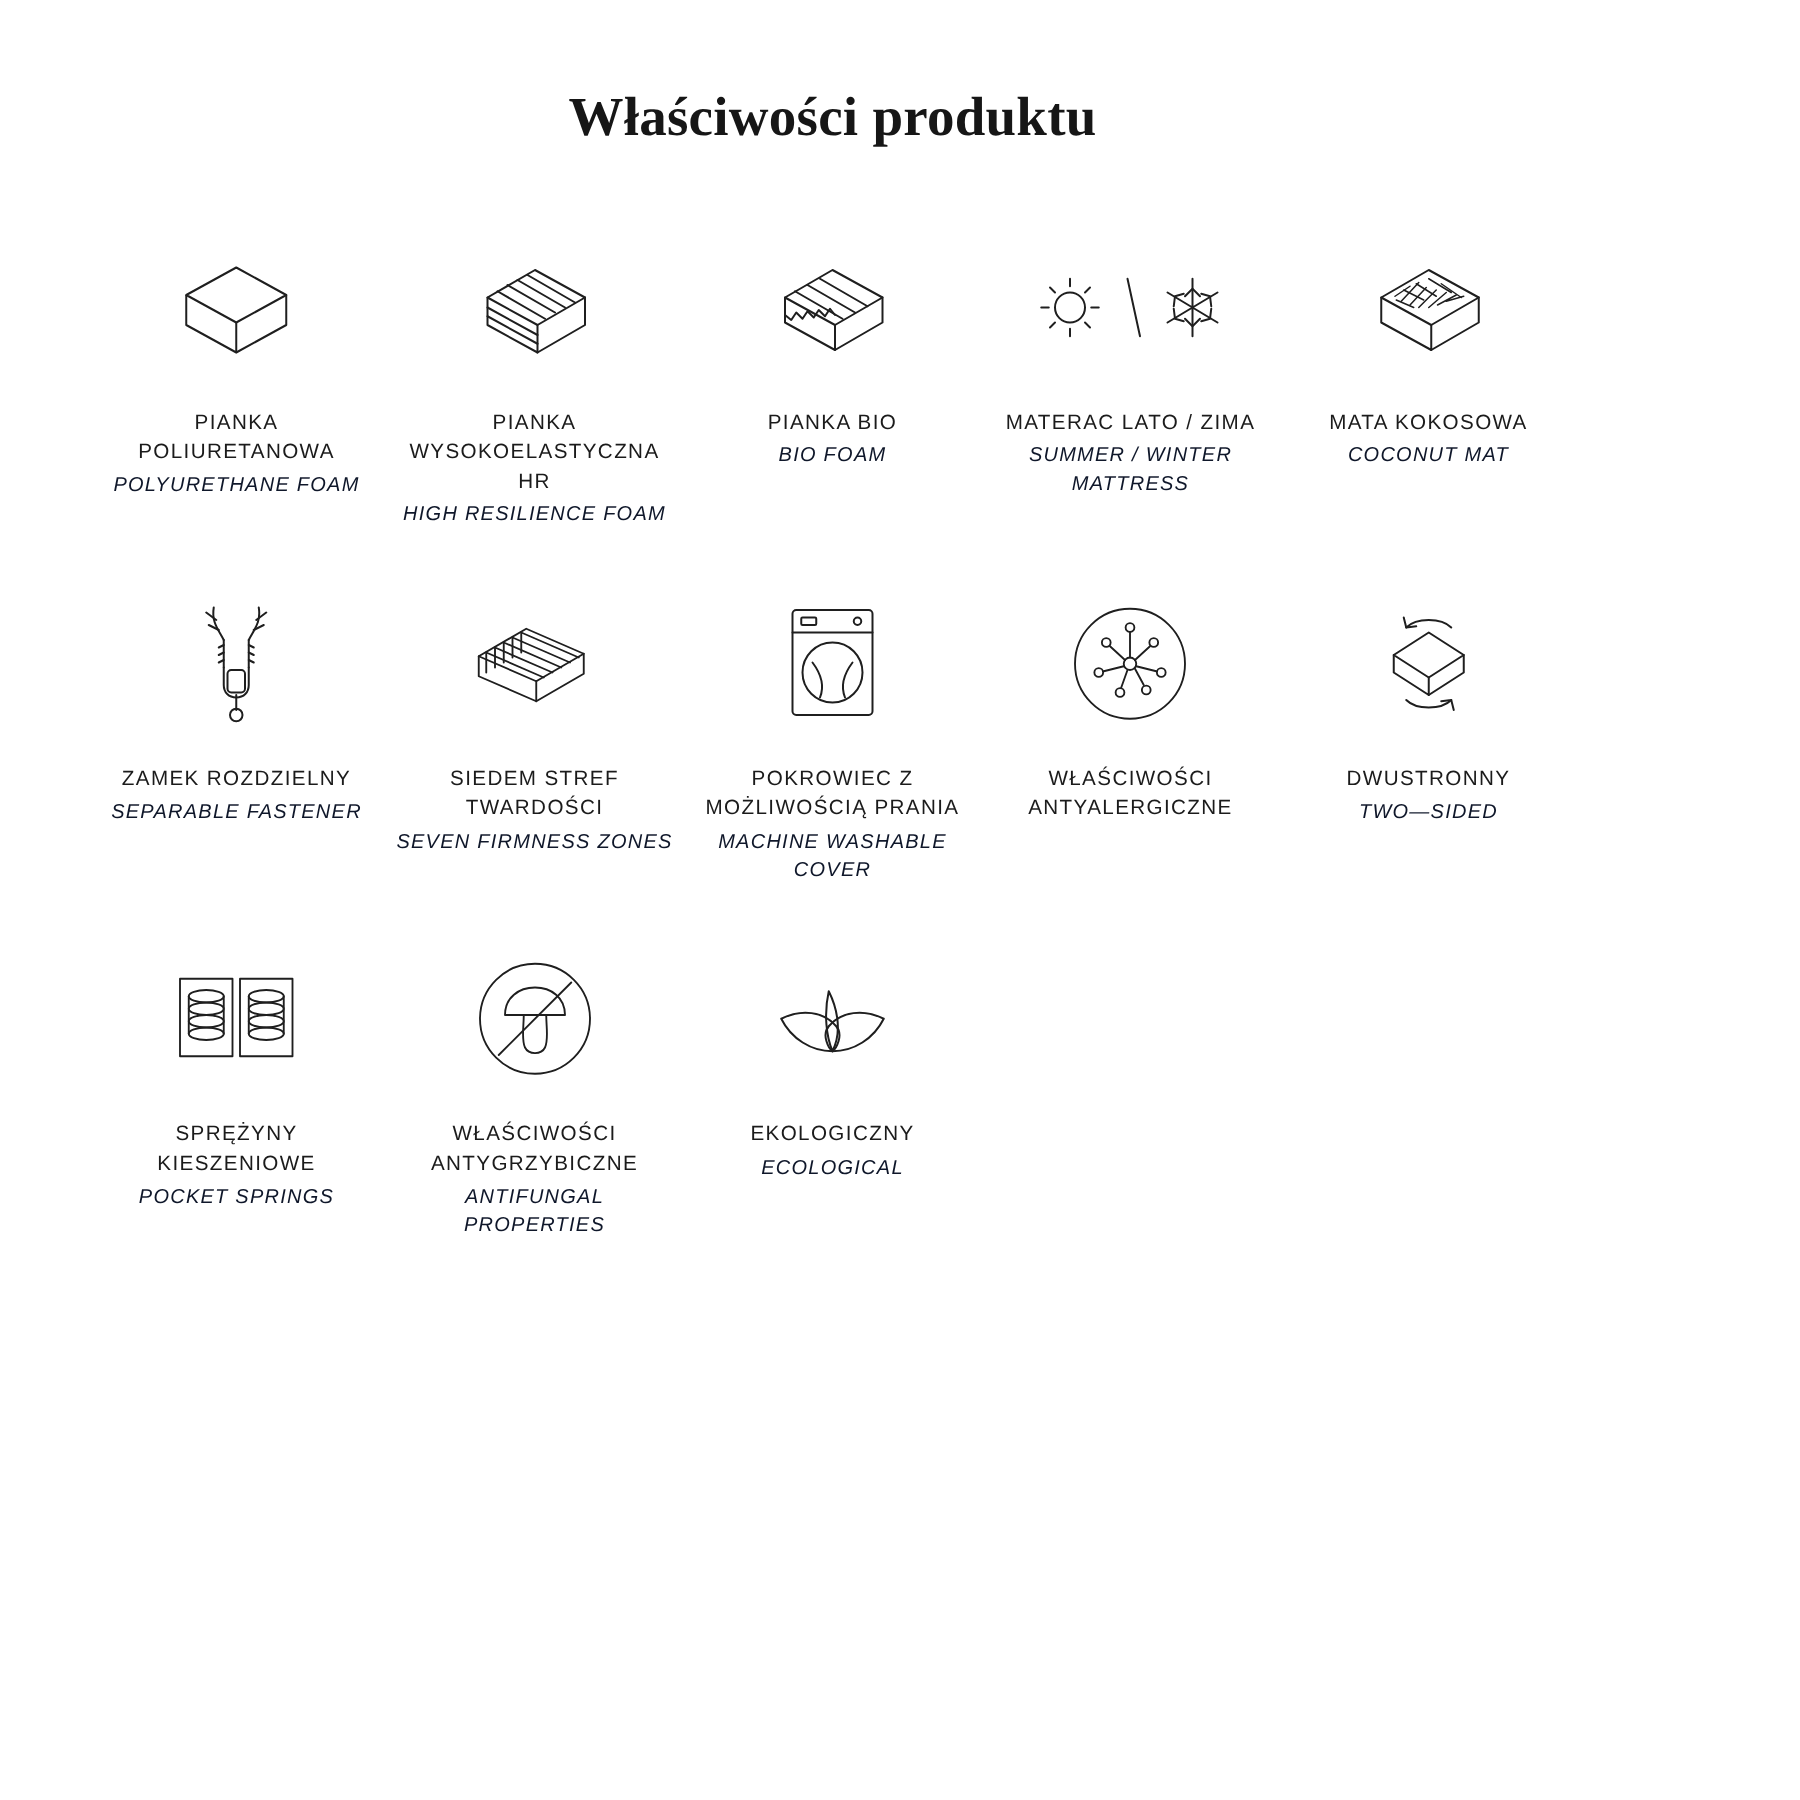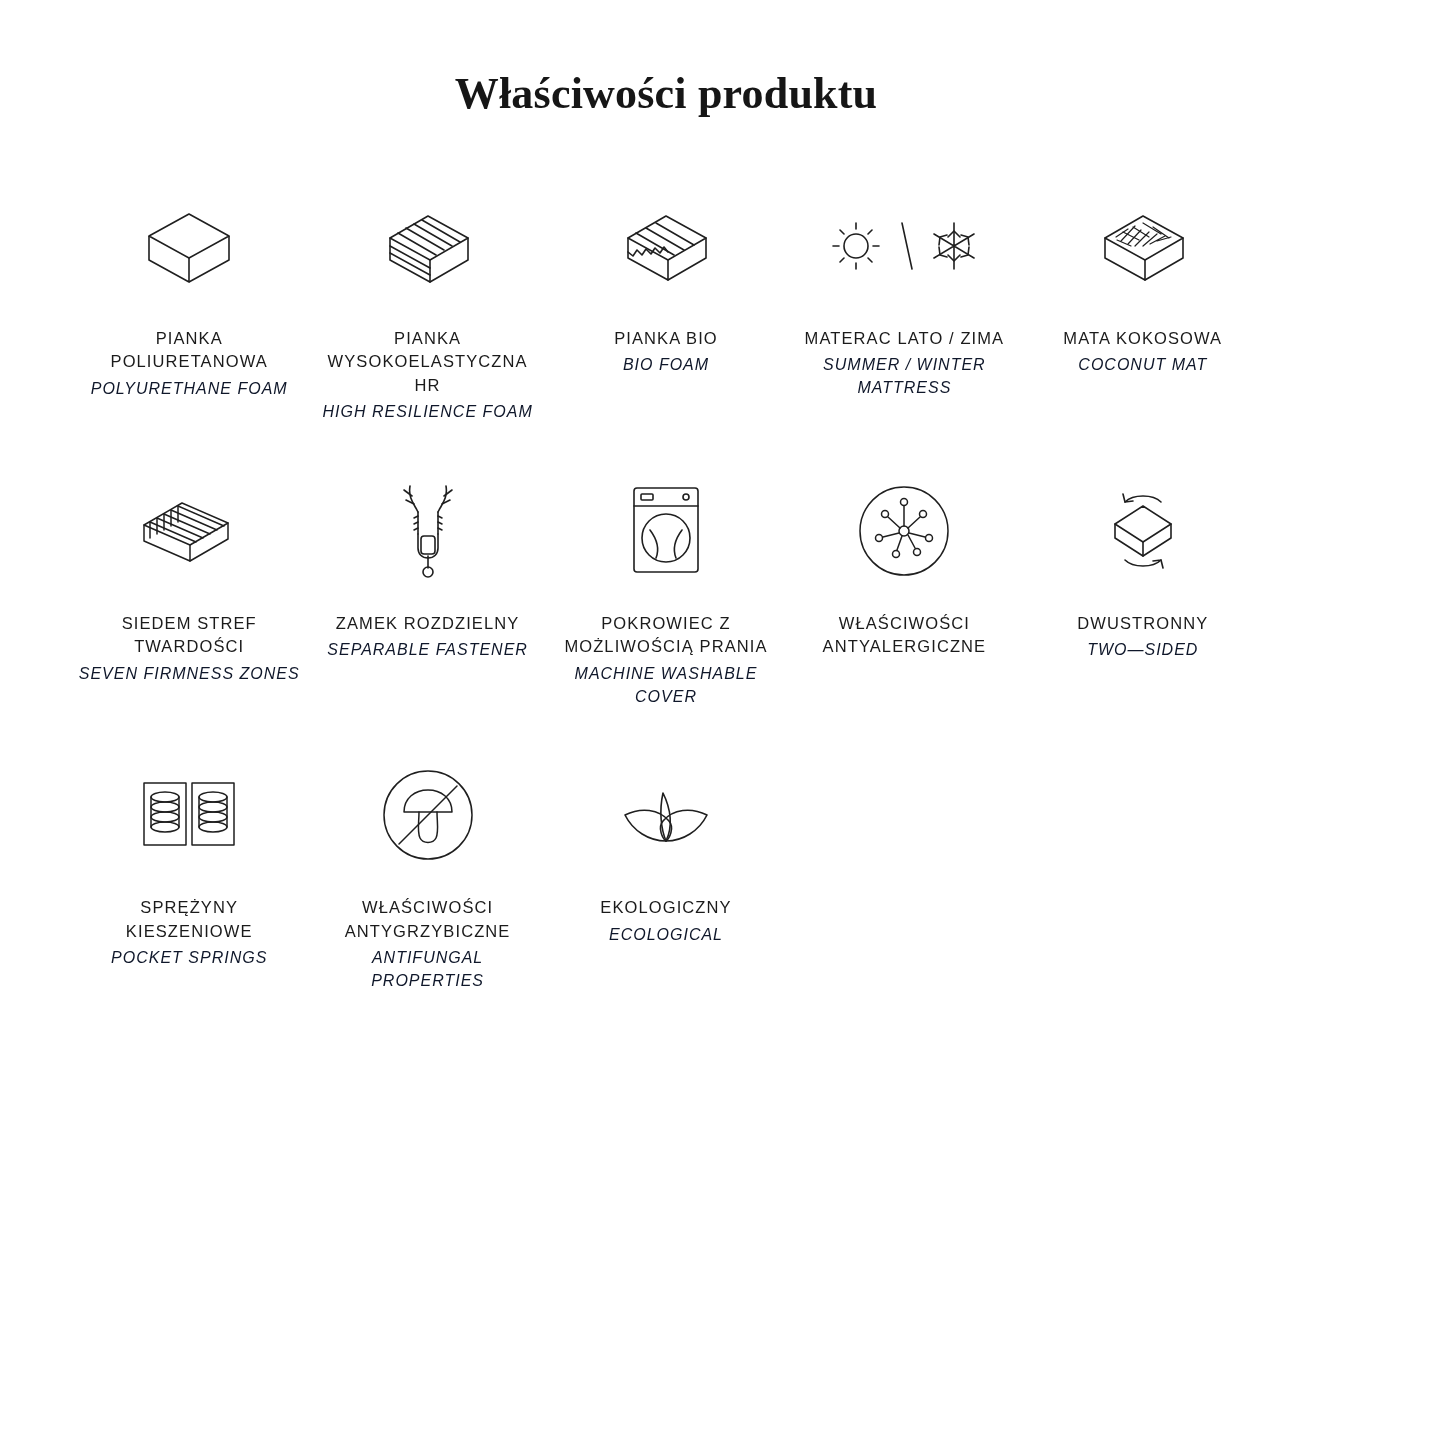--- a/index.html
+++ b/index.html
@@ -160,48 +160,48 @@
           </g>
         </svg>
       </div>
       <div class="label-pl">MATA KOKOSOWA</div>
       <div class="label-en">COCONUT MAT</div>
     </div>
 
 
     <div class="cell">
       <div class="icon-wrap">
-        <svg width="130" height="100" viewBox="0 0 130 100" fill="none" stroke="#1f1f1f" stroke-width="1.5" stroke-linejoin="round" stroke-linecap="round">
-          <path d="M20 44 L58 22 L104 42 L66 64 Z"></path>
-          <path d="M20 44 L20 60 L66 80 L66 64"></path>
-          <path d="M104 42 L104 58 L66 80"></path>
-          <path d="M26 41 L72 61 M33 37 L79 57 M40 33 L86 53 M47 29 L93 49 M54 25 L100 45"></path>
-          <path d="M26 41 L26 57 M33 37 L33 53 M40 33 L40 49 M47 29 L47 45 M54 25 L54 41"></path>
-        </svg>
-      </div>
-      <div class="label-pl">SIEDEM STREF TWARDOŚCI</div>
-      <div class="label-en">SEVEN FIRMNESS ZONES</div>
-    </div>
-
-    <div class="cell">
-      <div class="icon-wrap">
         <svg width="100" height="110" viewBox="0 0 100 110" fill="none" stroke="#1f1f1f" stroke-width="1.6" stroke-linecap="round" stroke-linejoin="round">
           <path d="M32 10 C30 22 36 28 40 36"></path>
           <path d="M68 10 C70 22 64 28 60 36"></path>
           <path d="M26 14 L34 20 M28 24 L36 28 M74 14 L66 20 M72 24 L64 28"></path>
           <path d="M40 36 L40 58 M60 36 L60 58"></path>
           <path d="M40 40 L36 42 M40 46 L36 48 M40 52 L36 54 M60 40 L64 42 M60 46 L64 48 M60 52 L64 54"></path>
           <path d="M40 58 L40 72 C40 78 44 82 50 82 C56 82 60 78 60 72 L60 58"></path>
           <rect x="43" y="60" width="14" height="18" rx="3"></rect>
           <path d="M50 80 L50 92"></path>
           <circle cx="50" cy="96" r="5"></circle>
         </svg>
       </div>
       <div class="label-pl">ZAMEK ROZDZIELNY</div>
       <div class="label-en">SEPARABLE FASTENER</div>
+    </div>
+
+    <div class="cell">
+      <div class="icon-wrap">
+        <svg width="130" height="100" viewBox="0 0 130 100" fill="none" stroke="#1f1f1f" stroke-width="1.5" stroke-linejoin="round" stroke-linecap="round">
+          <path d="M20 44 L58 22 L104 42 L66 64 Z"></path>
+          <path d="M20 44 L20 60 L66 80 L66 64"></path>
+          <path d="M104 42 L104 58 L66 80"></path>
+          <path d="M26 41 L72 61 M33 37 L79 57 M40 33 L86 53 M47 29 L93 49 M54 25 L100 45"></path>
+          <path d="M26 41 L26 57 M33 37 L33 53 M40 33 L40 49 M47 29 L47 45 M54 25 L54 41"></path>
+        </svg>
+      </div>
+      <div class="label-pl">SIEDEM STREF TWARDOŚCI</div>
+      <div class="label-en">SEVEN FIRMNESS ZONES</div>
     </div>
 
     <div class="cell">
       <div class="icon-wrap">
         <svg width="100" height="110" viewBox="0 0 100 110" fill="none" stroke="#1f1f1f" stroke-width="1.6" stroke-linejoin="round" stroke-linecap="round">
           <rect x="18" y="12" width="64" height="84" rx="3"></rect>
           <path d="M18 30 L82 30"></path>
           <rect x="25" y="18" width="12" height="6" rx="1"></rect>
           <circle cx="70" cy="21" r="3"></circle>
           <circle cx="50" cy="62" r="24"></circle>

